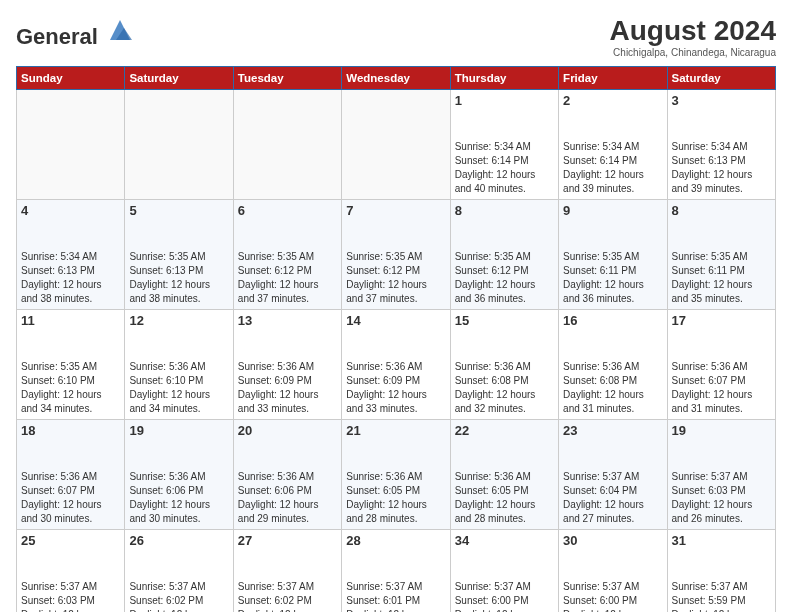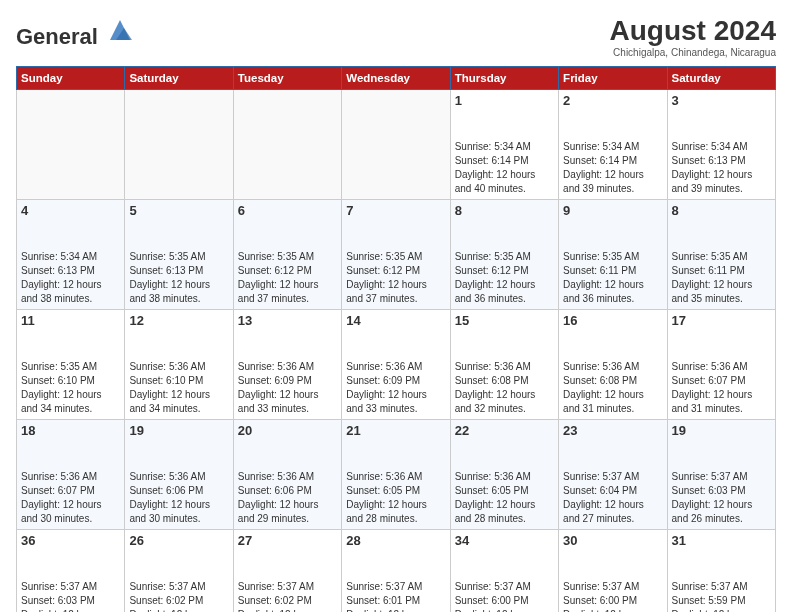--- a/index.html
+++ b/index.html
@@ -275,21 +275,21 @@
         </td>
         <td>
           <span class="day-number">19</span>
           <div class="day-info" style="white-space: pre-line;">Sunrise: 5:37 AM
 Sunset: 6:03 PM
 Daylight: 12 hours and 26 minutes.</div>
         </td>
       </tr>
       <tr>
         <td>
-          <span class="day-number">36</span>
+          <span class="day-number">25</span>
           <div class="day-info" style="white-space: pre-line;">Sunrise: 5:37 AM
 Sunset: 6:03 PM
 Daylight: 12 hours and 26 minutes.</div>
         </td>
         <td>
           <span class="day-number">26</span>
           <div class="day-info" style="white-space: pre-line;">Sunrise: 5:37 AM
 Sunset: 6:02 PM
 Daylight: 12 hours and 25 minutes.</div>
         </td>

